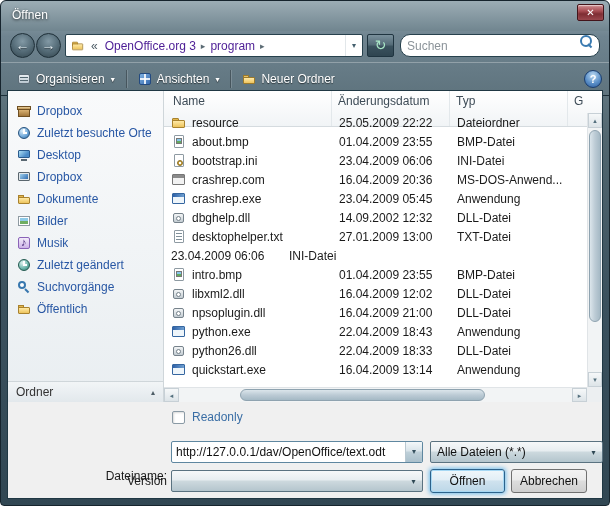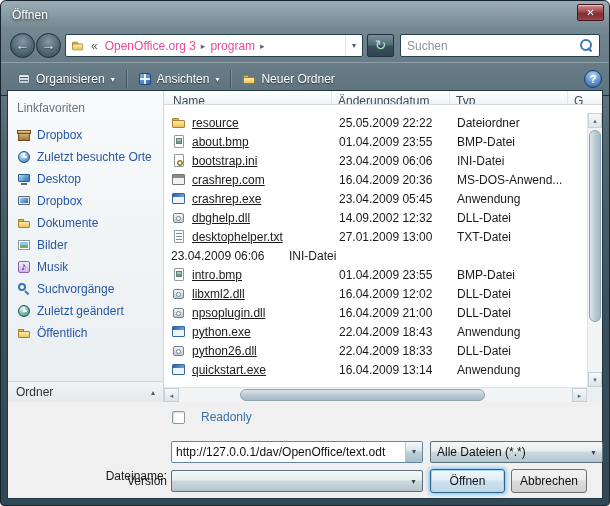--- a/index.html
+++ b/index.html
@@ -34,35 +34,35 @@
   .nav-back { left: 9px; }
   .nav-fwd  { left: 35px; }
 
   .breadcrumb {
     position: absolute; left: 64px; top: 33px; width: 298px; height: 23px;
     background: #fff; border: 1px solid #27414d; border-radius: 2px;
     display: flex; align-items: center; overflow: hidden;
   }
   .bc-folder { margin-left: 4px; transform: scale(.85); }
   .bc-ovf { color: #4a5a64; margin: 0 3px 0 5px; }
-  .bc-item { padding: 0 4px; color: #ec4899; white-space: nowrap; }
+  .bc-item { padding: 0 4px; color: #4c1d95; white-space: nowrap; }
   .bc-sep { color: #5b6b74; font-size: 9px; padding: 0 1px; }
   .bc-dd { margin-left: auto; width: 17px; align-self: stretch; text-align: center; line-height: 21px;
            color: #44606e; font-size: 8px; border-left: 1px solid #e2e7ea; }
 
   .refresh-btn {
     position: absolute; left: 366px; top: 33px; width: 27px; height: 23px; border-radius: 2px;
     background: linear-gradient(180deg, #7a909c 0%, #566d79 45%, #3a515d 55%, #2f4551 100%);
     border: 1px solid #1f3440; color: #a9e6c6; font-size: 14px; text-align: center; line-height: 21px;
   }
 
   .searchbox {
     position: absolute; left: 399px; top: 33px; width: 200px; height: 23px;
-    background: #fff; border: 1px solid #27414d; border-radius: 2px;
-    display: flex; align-items: center;
+    background: #fff; border: 1px solid #27414d; border-radius: 10px;
+    display: flex; 
   }
   .search-input { flex: 1; border: none; outline: none; background: transparent; font: inherit; color: #555; padding-left: 6px; min-width: 0; }
   .search-input::placeholder { color: #8b9399; }
   .mag-icon { width: 13px; height: 13px; position: relative; margin-right: 6px; flex: 0 0 13px; }
   .mag-icon::before { content: ""; position: absolute; left: 0; top: 0; width: 8px; height: 8px;
                       border: 2px solid #3a7ab0; border-radius: 50%; }
   .mag-icon::after  { content: ""; position: absolute; left: 8px; top: 8px; width: 5px; height: 2px;
                       background: #3a7ab0; transform: rotate(45deg); transform-origin: 0 50%; }
 
   
@@ -140,32 +140,32 @@
   .sico-music::before { left: 1px; top: 1px; width: 12px; height: 12px; border-radius: 2px;
     background: linear-gradient(180deg, #f3ecfa, #cdb3e8); border: 1px solid #8a63b8; }
   .sico-music::after { content: "♪"; left: 4px; top: 0; color: #4a2a7a; font-size: 11px; }
   .sico-search::before { left: 1px; top: 1px; width: 8px; height: 8px; border: 2px solid #3877ae;
     border-radius: 50%; background: rgba(255,255,255,.85); }
   .sico-search::after { left: 8px; top: 8px; width: 5px; height: 2px; background: #3877ae;
     transform: rotate(45deg); transform-origin: 0 50%; }
 
   
   .filearea { flex: 1; background: #fff; position: relative; overflow: hidden; }
-  .list-header { position: absolute; left: 0; right: 0; top: 0; height: 14px; display: flex;
+  .list-header { position: absolute; left: 0; right: 0; top: 0; height: 36px; display: flex;
     background: linear-gradient(180deg, #ffffff, #f1f4f6); border-bottom: 1px solid #d5dbdf; }
   .col { padding: 3px 6px; color: #3e4c57; border-right: 1px solid #e3e8eb; white-space: nowrap; overflow: hidden; }
   .col-name { width: 168px; padding-left: 9px; }
   .col-date { width: 118px; }
   .col-type { width: 118px; }
   .col-size { flex: 1; border-right: none; }
 
   .rows { position: absolute; left: 0; right: 15px; top: 22px; bottom: 15px; overflow: hidden; }
   .frow { display: flex; align-items: center; height: 19px; }
   .fcell { white-space: nowrap; overflow: hidden; }
-  .cname { width: 168px; display: flex; align-items: center; gap: 5px; padding-left: 7px; text-decoration: underline; }
+  .cname { width: 168px; display: flex; align-items: center; gap: 5px; padding-left: 7px; }
   .cdate { width: 118px; padding-left: 7px; }
   .ctype { width: 118px; padding-left: 7px; }
 
   .fico { width: 16px; height: 16px; position: relative; display: inline-block; flex: 0 0 16px; }
   .fico::before, .fico::after { content: ""; position: absolute; box-sizing: border-box; }
   .fico-folder::before { left: 1px; top: 3px; width: 7px; height: 5px; background: #e3b74e;
     border: 1px solid #a8822e; border-radius: 1px 1px 0 0; }
   .fico-folder::after { left: 1px; top: 5px; width: 13px; height: 8px; border-radius: 1px;
     background: linear-gradient(180deg, #ffe9a6, #edc45c); border: 1px solid #a8822e; }
   .fico-txt::before, .fico-ini::before, .fico-img::before { left: 3px; top: 1px; width: 10px; height: 13px;
@@ -201,21 +201,21 @@
     background: #f2f4f5; border-top: 1px solid #e0e4e7; }
   .hs-btn { position: absolute; top: 0; bottom: 0; width: 15px; font-size: 7px; color: #55707e;
     text-align: center; line-height: 14px; background: linear-gradient(180deg, #f6f8f9, #dde4e8);
     border: 1px solid #c7d0d6; }
   .hs-left { left: 0; } .hs-right { right: 0; }
   .hs-thumb { position: absolute; top: 1px; bottom: 1px; left: 18%; width: 58%; border-radius: 7px;
     background: linear-gradient(180deg, #dbe5eb, #bccbd5 50%, #a5b9c5); border: 1px solid #8fa3b0; }
   .scroll-corner { position: absolute; right: 0; bottom: 0; width: 15px; height: 15px; background: #eceff1; }
 
   
-  .readonly-row { position: absolute; left: 164px; top: 319px; display: flex; align-items: flex-end; gap: 16px; }
+  .readonly-row { position: absolute; left: 164px; top: 319px; display: flex; align-items: flex-end; gap: 7px; }
   .checkbox { width: 13px; height: 13px; background: #fff; border: 1px solid #8a9aa5; border-radius: 2px;
     box-shadow: inset 1px 1px 2px rgba(0,0,0,.15); }
   .readonly-label { color: #3a6ea5; }
 
   .field-label { position: absolute; width: 112px; text-align: right; color: #1a1a1a; }
   .lbl-filename { left: 47px; top: 354px; margin-top: 24px; }
   .lbl-version  { left: 47px; top: 383px; }
 
   .fn-combo { position: absolute; left: 163px; top: 350px; width: 252px; height: 22px;
     background: #fff; border: 1px solid #5f87a0; border-radius: 2px; display: flex; align-items: center; overflow: hidden; }
@@ -299,21 +299,20 @@
     <div class="help-btn">
       <span>?</span>
     </div>
   </div>
 
   <div class="panel">
 
     <div class="bodyarea">
 
       <div class="sidebar">
-        <div class="fav-header">Linkfavoriten</div>
         <div>
             <div class="side-item">
               <span class="sico sico-dropbox"></span>
               <span class="side-label">Dropbox</span>
             </div>
             <div class="side-item">
               <span class="sico sico-clock"></span>
               <span class="side-label">Zuletzt besuchte Orte</span>
             </div>
             <div class="side-item">
@@ -330,26 +329,26 @@
             </div>
             <div class="side-item">
               <span class="sico sico-pictures"></span>
               <span class="side-label">Bilder</span>
             </div>
             <div class="side-item">
               <span class="sico sico-music"></span>
               <span class="side-label">Musik</span>
             </div>
             <div class="side-item">
+              <span class="sico sico-clock2"></span>
+              <span class="side-label">Zuletzt geändert</span>
+            </div>
+            <div class="side-item">
               <span class="sico sico-search"></span>
               <span class="side-label">Suchvorgänge</span>
-            </div>
-            <div class="side-item">
-              <span class="sico sico-clock2"></span>
-              <span class="side-label">Zuletzt geändert</span>
             </div>
             <div class="side-item">
               <span class="sico sico-folder"></span>
               <span class="side-label">Öffentlich</span>
             </div>
           </div>
         <div class="folders-bar">
           <span>Ordner</span>
           <span class="folders-expand">▴</span>
         </div>

